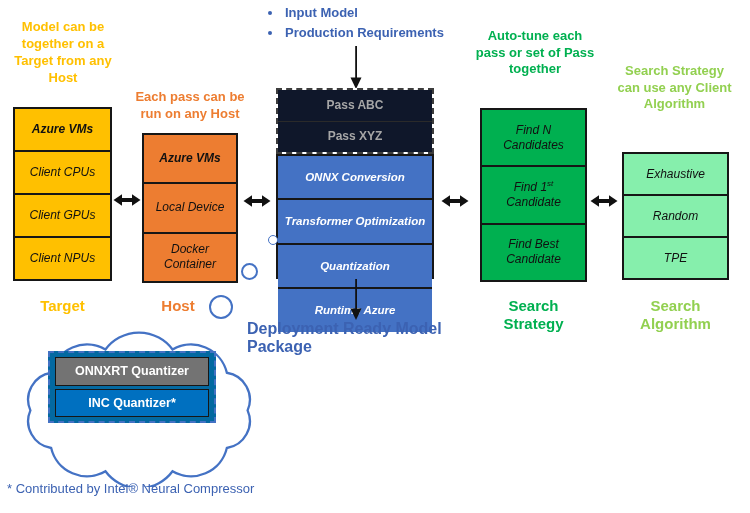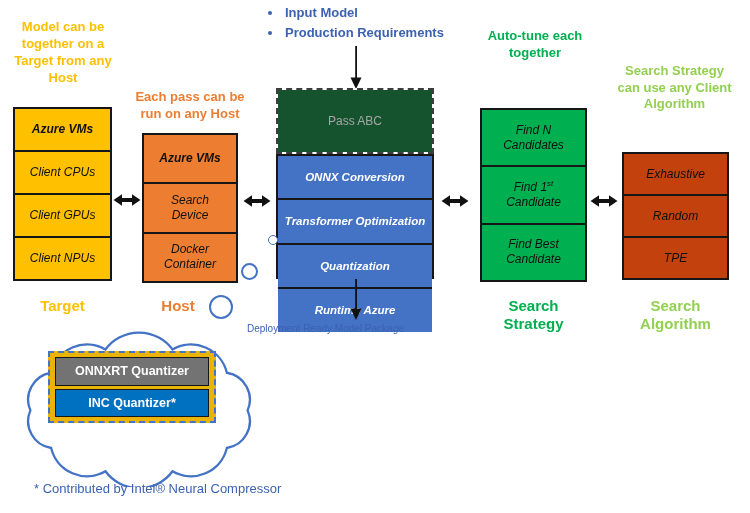--- a/index.html
+++ b/index.html
@@ -14,47 +14,47 @@
   .note-target   { left:2px;   top:18px; width:122px; color:#FFC000; line-height:17px; }
   .note-host     { left:122px; top:88px; width:136px; color:#ED7D31; line-height:17px; }
   .note-autotune { left:465px; top:28px; width:140px; color:#00B050; }
   .note-search   { left:602px; top:63px; width:145px; color:#92D050; }
 
   
   .bullets { position:absolute; list-style:disc; color:#3C62B2; }
   .top-bullets { left:283px; top:3px; font-size:13px; font-weight:600; }
   .top-bullets li { line-height:19.5px; padding-left:2px; }
   .deploy-block { position:absolute; left:247px; top:320px; width:232px; color:#3C62B2; }
-  .deploy-title { font-size:10px; font-weight:400; line-height:18px; }
+  .deploy-title { font-size:16px; font-weight:700; line-height:18px; }
   .deploy-block ul { list-style:disc; margin:2px 0 0 20px; font-size:12.5px; font-weight:600; }
   .deploy-block li { line-height:19px; padding-left:1px; }
 
   
   .stack { position:absolute; display:flex; flex-direction:column; border:2px solid #161616;font-style:italic; }
   .cell  { flex:1; display:flex; align-items:center; justify-content:center; text-align:center;
            font-size:12px; line-height:1.25; padding:2px 10px; }
   .cell + .cell { border-top:2px solid #161616; }
   .bold { font-weight:bold; }
 
   .target-stack    { left:13px;  top:107px; width:99px;  height:174px; }
   .target-stack .cell { background:#FFC000; }
   .host-stack      { left:142px; top:133px; width:96px;  height:150px; }
   .host-stack .cell { background:#ED7D31; }
 
   .ghost-stack { left:276px; top:88px; width:158px; height:66px; border:2px dashed #3d3d3d; position:absolute; display:flex; flex-direction:column; background:#fff; }
-  .ghost-stack .cell { background:#14532d; color:#A6A6A6; padding:2px 6px; }
+  .ghost-stack .cell { background:#0f172a; color:#A6A6A6; padding:2px 6px;font-weight:bold; }
   .ghost-stack .cell + .cell { border-top:1.5px solid #2a2a2a; }
 
   .blue-stack { left:276px; top:154px; width:158px; height:125px; }
   .blue-stack .cell { background:#4472C4; color:#ffffff; font-weight:bold; font-size:11.5px; white-space:nowrap; padding:14px 4px; }
 
   .strategy-stack  { left:480px; top:108px; width:107px; height:174px; }
   .strategy-stack .cell { background:#00B050; padding:2px 16px; }
   .algorithm-stack { left:622px; top:152px; width:107px; height:128px; }
-  .algorithm-stack .cell { background:#c2410c; }
+  .algorithm-stack .cell { background:#86efac; }
 
   sup { font-size:8px; vertical-align:super; line-height:0; }
 
   
   .col-label { position:absolute; top:297px; text-align:center; font-weight:bold; font-size:15px; line-height:18px; }
   .target-label    { left:13px;  width:99px;  color:#FFC000; }
   .host-label      { left:130px; width:96px;  color:#ED7D31; }
   .strategy-label  { left:480px; width:107px; color:#00B050; }
   .algorithm-label { left:622px; width:107px; color:#92D050; }
 
@@ -63,45 +63,46 @@
 
   
   .cloud-svg { position:absolute; left:20px; top:327px; }
   .thought-circle { position:absolute; border:2px solid #4472C4; border-radius:50%; background:#ffffff; }
   .tc1 { left:209px; top:295px; width:24px; height:24px; }
   .tc2 { left:241px; top:263px; width:17px; height:17px; }
   .tc3 { left:268px; top:235px; width:10px; height:10px; border-width:1.5px; }
 
   
   .quantizer-box { position:absolute; left:48px; top:351px; width:168px; height:72px;
-    border:2px dashed #4472C4; background:#eab308; padding:4px 5px; display:flex; flex-direction:column; gap:3px; }
+    border:2px dashed #4472C4; background:#0369a1; padding:4px 5px; display:flex; flex-direction:column; gap:3px; }
   .quantizer-cell { flex:1; display:flex; align-items:center; justify-content:center;
     color:#ffffff; font-size:12.5px; font-weight:600; border:1.5px solid #161616; }
   .q-gray { background:#737373; }
   .q-blue { background:#0070C0; }
 
-  .footnote { position:absolute; left:7px; top:481px; font-size:13px; color:#3C62B2;margin-left:27px; }
+  .footnote { position:absolute; left:7px; top:481px; font-size:13px; color:#3C62B2; }
 </style>
 </head>
 <body>
 
 <div class="canvas">
 
   <div class="note note-target">
     <div>Model can be</div>
     <div>together on a</div>
     <div>Target from any</div>
     <div>Host</div>
   </div>
   <div class="note note-host">
     <div>Each pass can be</div>
     <div>run on any Host</div>
   </div>
   <div class="note note-autotune">
     <div>Auto-tune each</div>
+    <div>pass or set of Pass</div>
     <div>together</div>
   </div>
   <div class="note note-search">
     <div>Search Strategy</div>
     <div>can use any Client</div>
     <div>Algorithm</div>
   </div>
 
   <ul class="bullets top-bullets">
     <li>Input Model</li>
@@ -115,26 +116,27 @@
 
   <div class="stack target-stack">
     <div class="cell bold">Azure VMs</div>
     <div class="cell">Client CPUs</div>
     <div class="cell">Client GPUs</div>
     <div class="cell">Client NPUs</div>
   </div>
 
   <div class="stack host-stack">
     <div class="cell bold">Azure VMs</div>
-    <div class="cell">Search Device</div>
+    <div class="cell">Local Device</div>
     <div class="cell">Docker Container</div>
   </div>
 
   <div class="ghost-stack">
     <div class="cell">Pass ABC</div>
+    <div class="cell">Pass XYZ</div>
   </div>
 
   <div class="stack blue-stack">
     <div class="cell">ONNX Conversion</div>
     <div class="cell">Transformer Optimization</div>
     <div class="cell">Quantization</div>
     <div class="cell">Runtime Azure</div>
   </div>
 
   <div class="stack strategy-stack">

